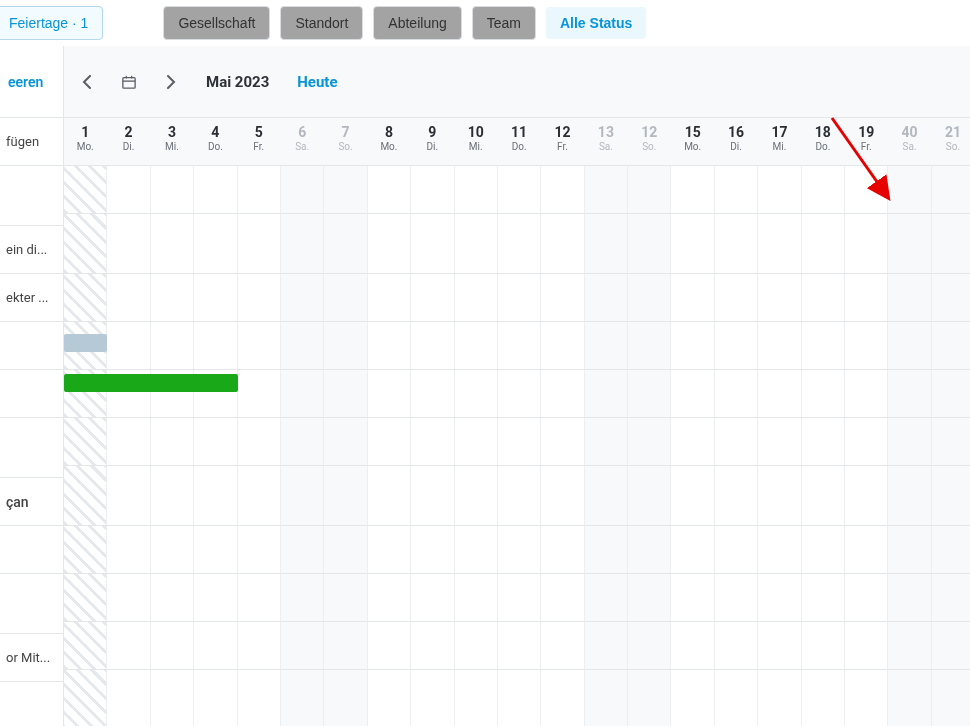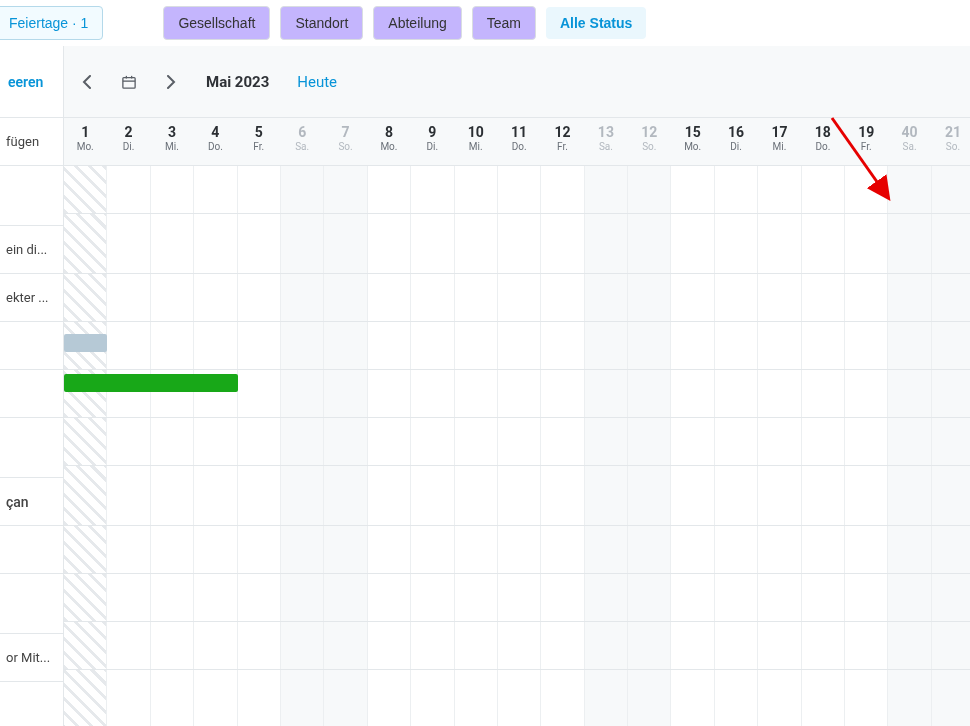--- a/index.html
+++ b/index.html
@@ -16,21 +16,21 @@
     
     .filter-bar {
       display: flex;
       gap: 10px;
       padding: 6px 0 6px 0;
       align-items: center;
       height: 46px;
     }
     .filter-btn {
       border: 1px solid #d9dde1;
-      background: #c4b5fd;
+      background: #a3a3a3;
       border-radius: 4px;
       padding: 8px 14px;
       font-size: 14px;
       color: #333;
       cursor: pointer;
     }
     .filter-btn.active {
       border-color: #b4d9ea;
       background: #f2fbff;
       color: #0894d8;
@@ -112,21 +112,21 @@
       width: 14px;
       height: 14px;
     }
     .cal-month {
       font-weight: 700;
       font-size: 15px;
       color: #2f3237;
     }
     .cal-today {
       color: #0894d8;
-      font-weight: 400;
+      font-weight: 700;
       font-size: 15px;
       cursor: pointer;
     }
 
     
     .day-header {
       display: flex;
       height: 48px;
       border-bottom: 1px solid #e3e7ea;
       background: #f7f9fa;

